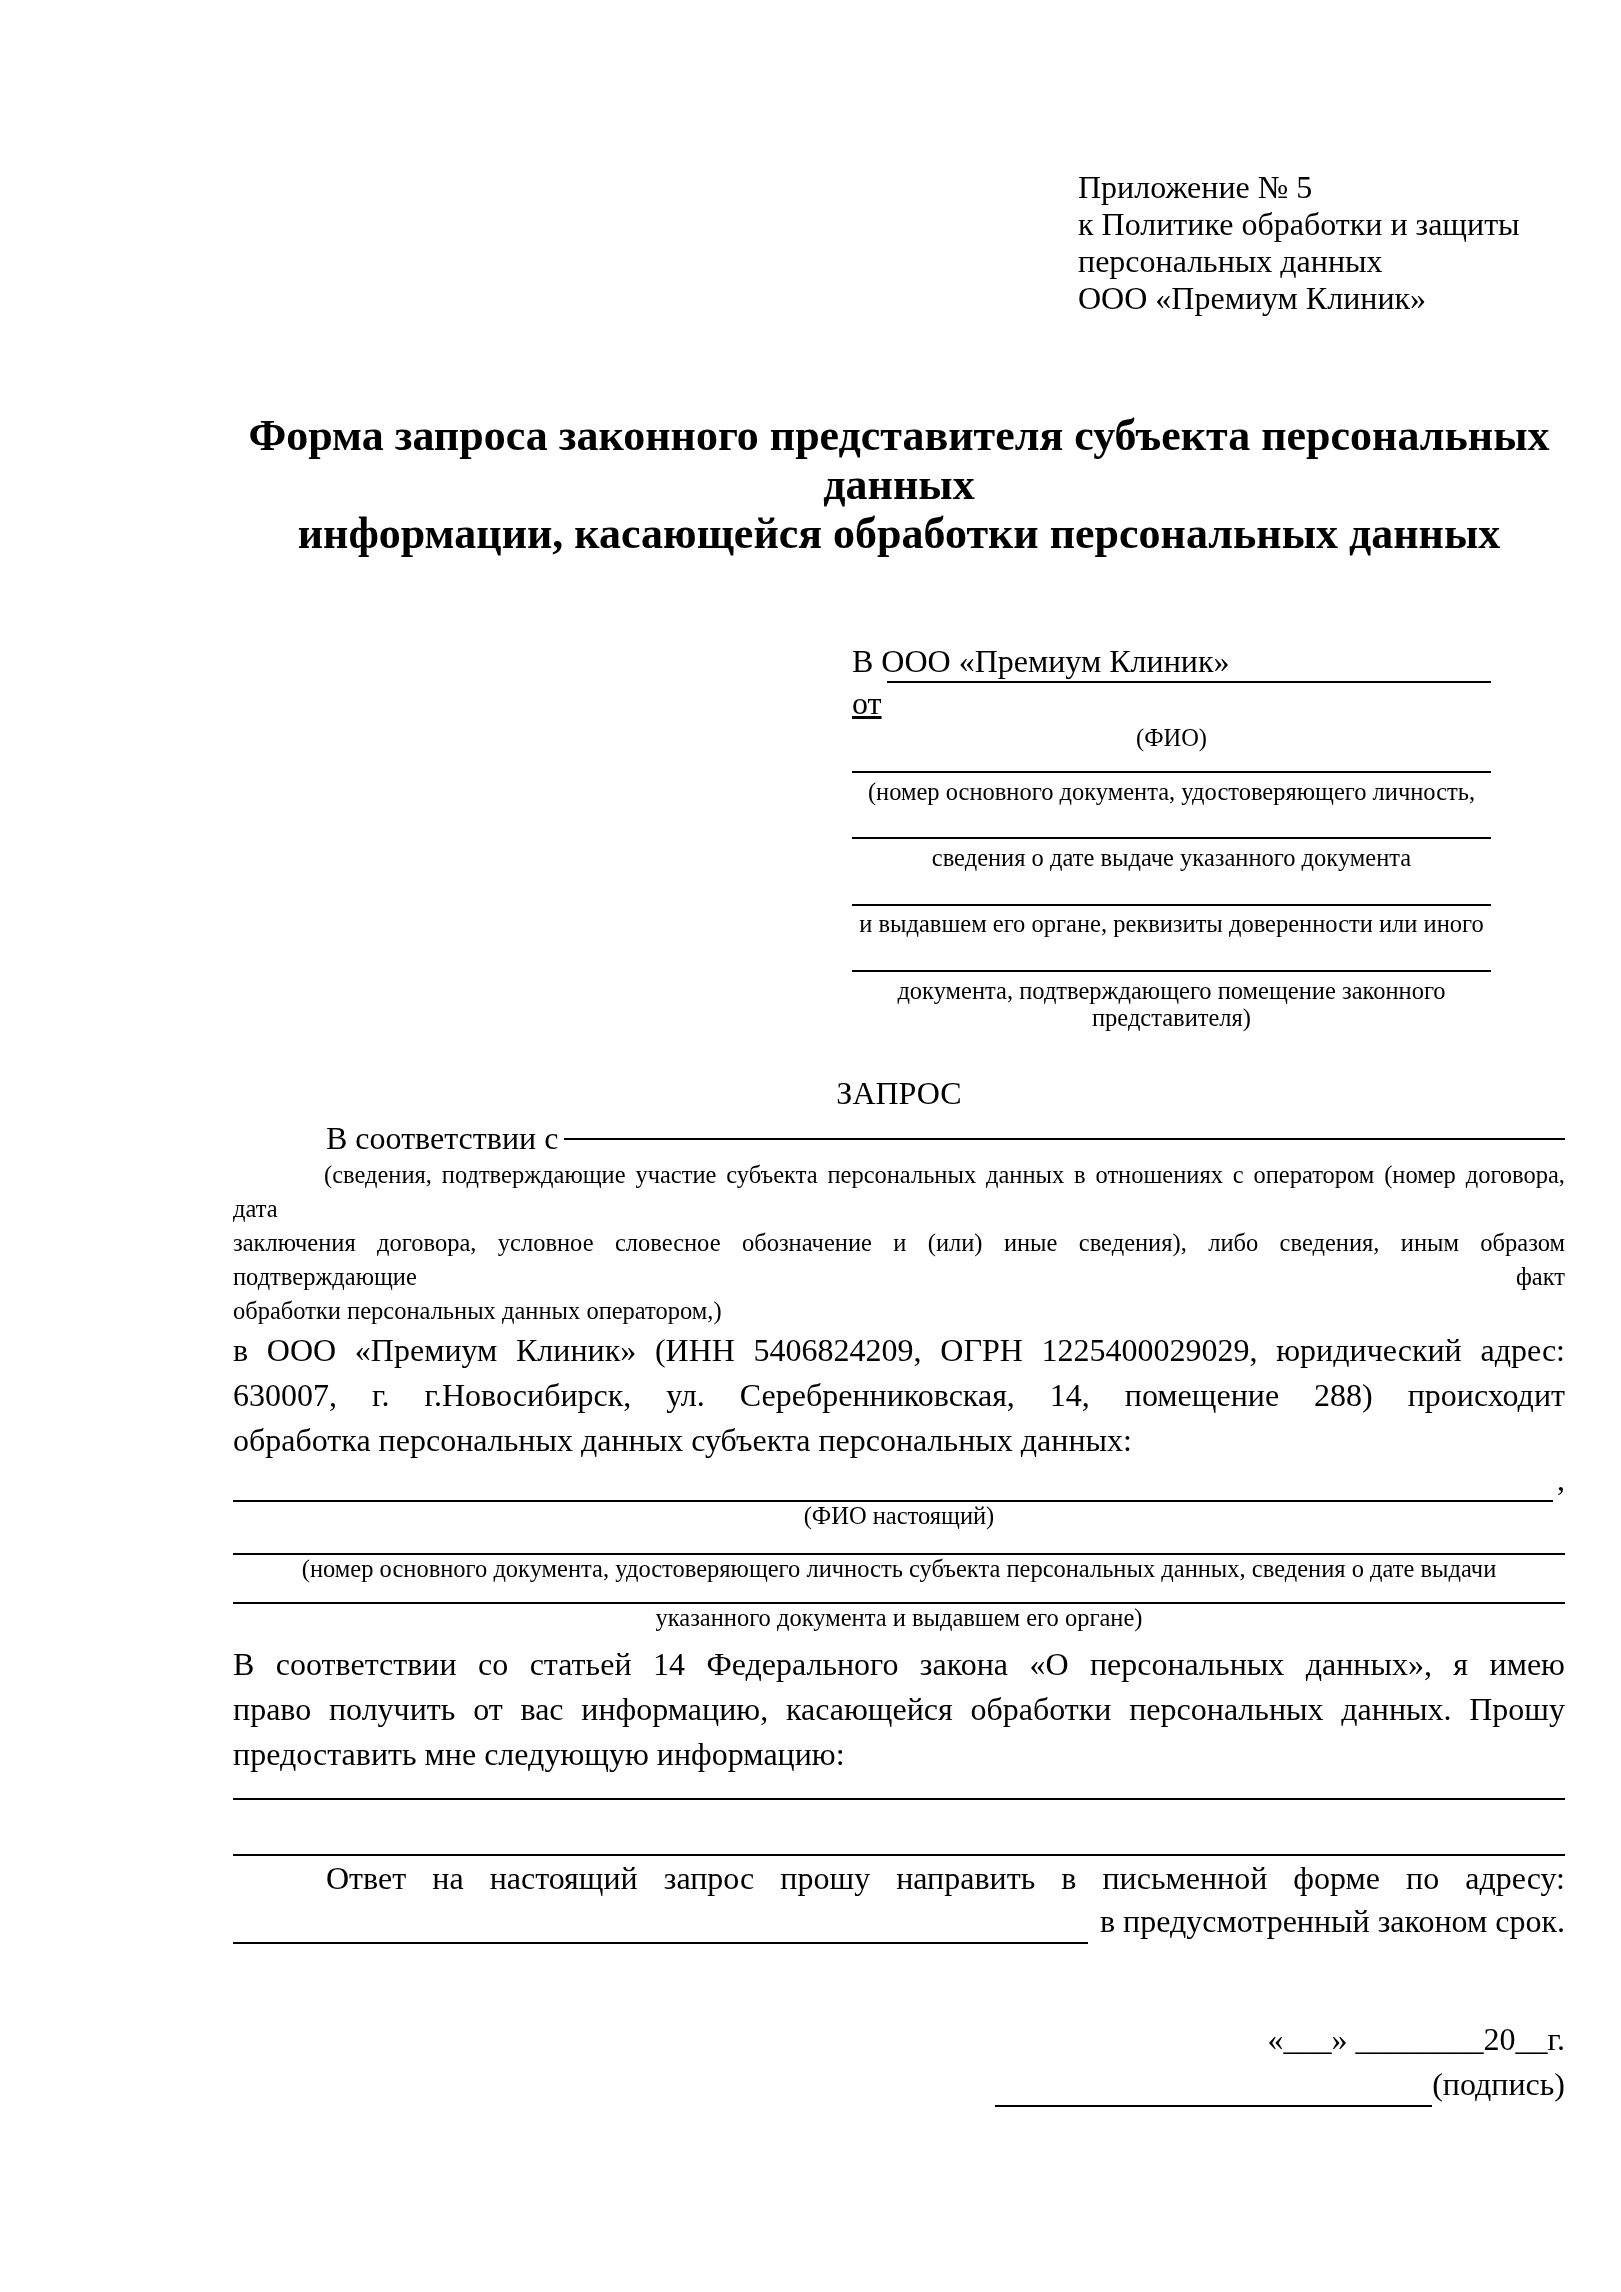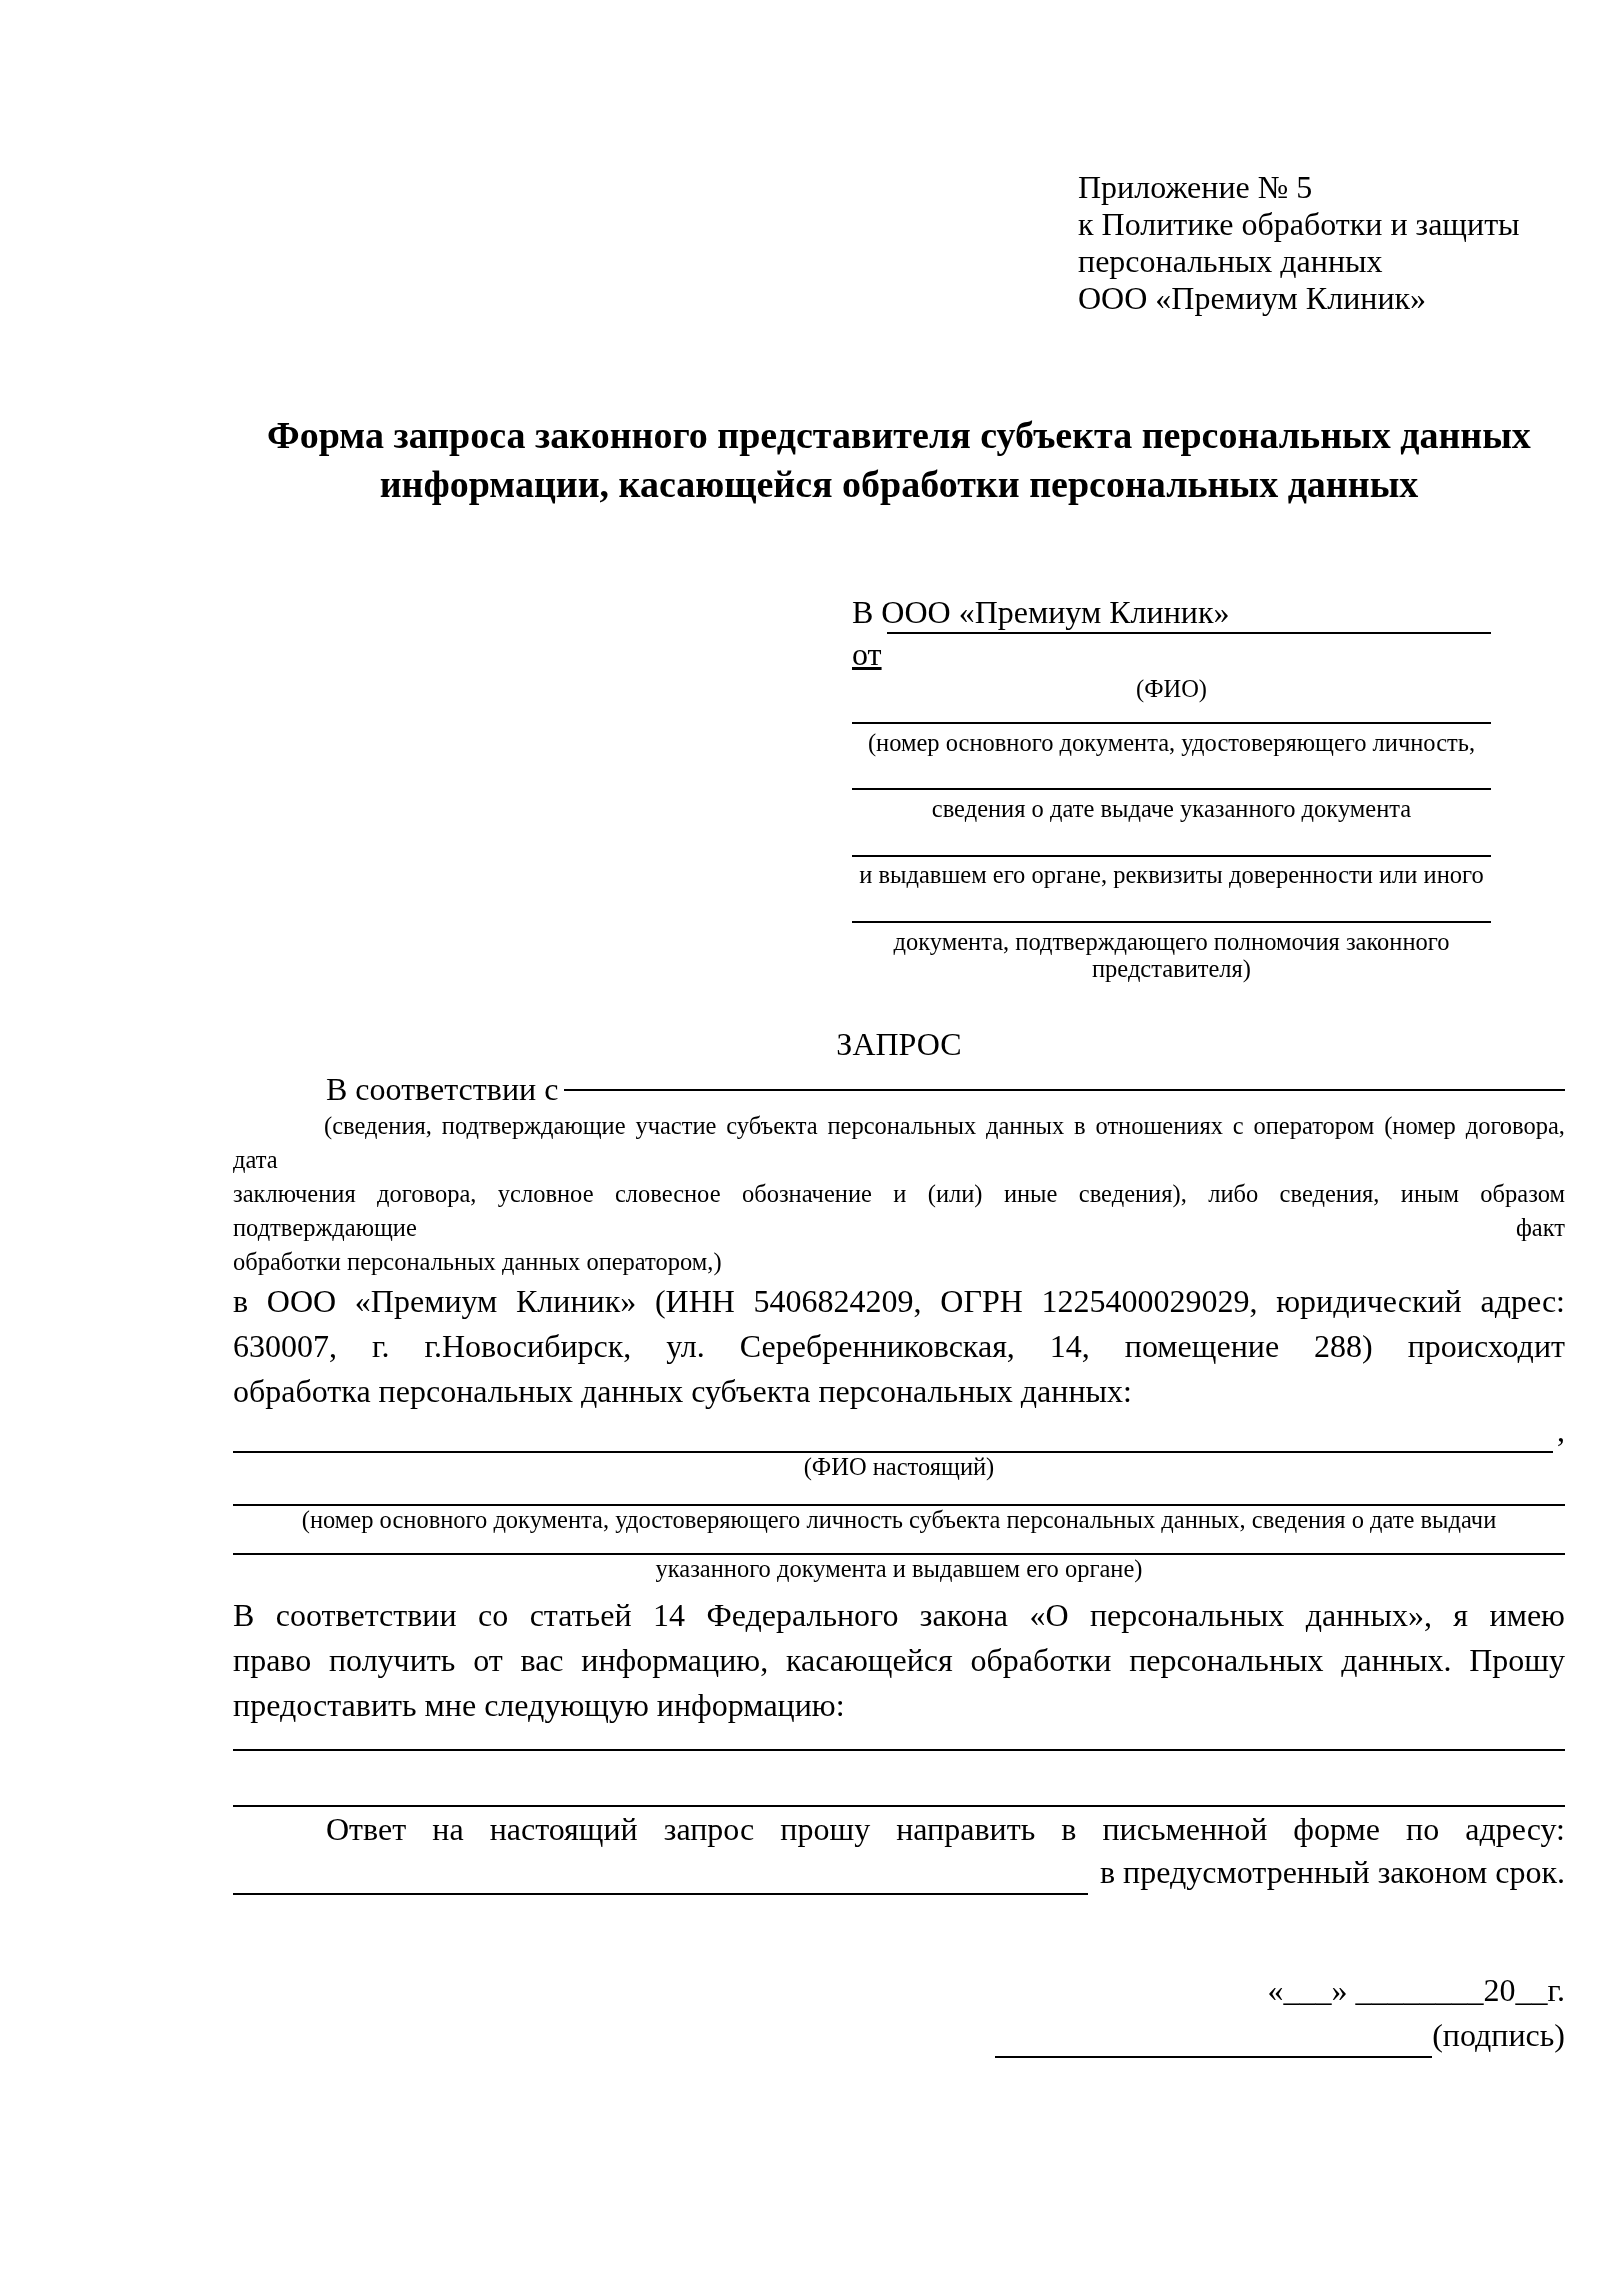--- a/index.html
+++ b/index.html
@@ -5,21 +5,21 @@
   html,body{margin:0;padding:0;background:#888;}
   .page{
     width:1621px;height:2293px;background:#ffffff;color:#000;
     font-family:"Liberation Serif","DejaVu Serif",serif;
     font-size:32px;line-height:45px;
     box-sizing:border-box;
     padding:169px 56px 0 233px;
     position:relative;overflow:hidden;
   }
   .hdr{margin-left:845px;font-size:32px;line-height:37px;}
-  .title{margin-top:94px;text-align:center;font-weight:bold;font-size:38px;line-height:49px;}
+  .title{margin-top:94px;text-align:center;font-weight:bold;font-size:44px;line-height:49px;}
   .addr{margin-top:84px;margin-left:619px;width:639px;}
   .addr .co{line-height:39px;}
   .from-row{display:flex;align-items:flex-start;height:37px;margin-top:0;text-decoration:underline;}
   .from-row .lbl{white-space:nowrap;}
   .fill{flex:1 1 auto;border-bottom:2.9px solid #000;margin-left:5.9px;}
   .cap{font-size:24.5px;line-height:27.4px;text-align:center;}
   .fio-cap{margin-top:6px;margin-bottom:19.6px;}
   .ugroup{border-top:2.9px solid #000;padding-top:4.9px;margin-bottom:32px;}
   .ugroup:last-child{margin-bottom:0;}
   .zapros{margin-top:41px;text-align:center;font-size:32px;line-height:41px;}
@@ -76,21 +76,21 @@
     <div class="ugroup">
       <div class="cap">(номер основного документа, удостоверяющего личность,</div>
     </div>
     <div class="ugroup">
       <div class="cap">сведения о дате выдаче указанного документа</div>
     </div>
     <div class="ugroup">
       <div class="cap">и выдавшем его органе, реквизиты доверенности или иного</div>
     </div>
     <div class="ugroup">
-      <div class="cap">документа, подтверждающего полномочия законного представителя)</div>
+      <div class="cap">документа, подтверждающего помещение законного представителя)</div>
     </div>
   </div>
 
   <div class="zapros">ЗАПРОС</div>
 
   <div class="p1row">
     <span class="lbl">В соответствии с</span>
     <span class="fill"></span>
   </div>
 

